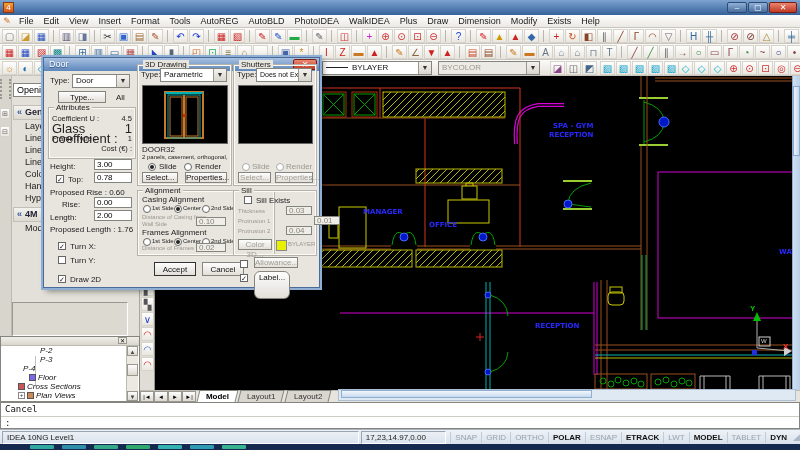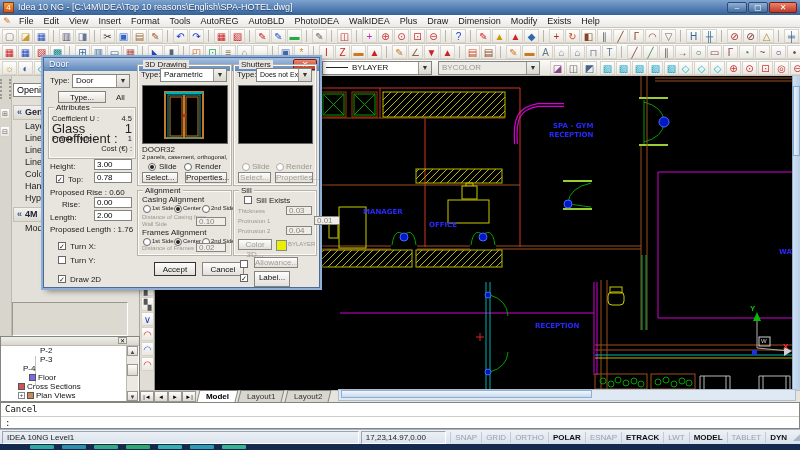--- a/index.html
+++ b/index.html
@@ -43,21 +43,21 @@
   .openingbox{position:absolute;left:13px;top:7px;width:118px;height:14px;background:#fff;border:1px solid #85857f;
     font-size:9px;line-height:12px;padding-left:3px;box-sizing:border-box;}
   .pitems{position:absolute;left:13px;top:26px;width:126px;}
   .pgroup{font-size:9px;font-weight:bold;color:#223;background:linear-gradient(#f4f2ee,#dcd9d1);
     border:1px solid #c2bfb7;padding:1px 3px;margin-top:3px;height:11px;line-height:11px;}
   .pgroup .chev{color:#335a99;margin-right:3px;}
   .pitem{font-size:9px;color:#222;padding:1px 0 1px 12px;height:10px;line-height:10px;white-space:nowrap;}
   .previewbox{position:absolute;left:12px;top:226px;width:114px;height:32px;background:#dcd9d1;
     border:1px solid;border-color:#9a978f #fff #fff #9a978f;}
   
-  .treewrap{position:absolute;left:0;top:260px;width:140px;height:66px;background:#fff;border:1px solid #85857f;box-sizing:border-box;}
+  .treewrap{position:absolute;left:0;top:260px;width:140px;height:66px;background:#fff;border:1px solid #85857f;box-sizing:border-box;font-style:italic;}
   .treehead{height:8px;background:linear-gradient(#f0eee9,#d9d6cf);border-bottom:1px solid #bdbab2;position:relative;}
   .treehead .tclose{position:absolute;right:12px;top:0px;width:9px;height:7px;font-size:6px;line-height:7px;text-align:center;
     border:1px solid #9a978f;background:#ece9e2;box-sizing:border-box;}
   .titem{font-size:8px;height:9px;line-height:9px;white-space:nowrap;color:#111;position:relative;}
   .titem .tico{display:inline-block;width:7px;height:7px;margin-right:2px;vertical-align:middle;border:1px solid #555;box-sizing:border-box;}
   .titem .texp{display:inline-block;width:7px;height:7px;border:1px solid #888;font-size:6px;line-height:5px;text-align:center;
     margin-right:2px;vertical-align:middle;background:#fff;box-sizing:border-box;color:#333;}
   .treeline{position:absolute;left:34px;top:10px;width:1px;height:30px;background:#c5c2ba;}
   .tscroll{position:absolute;right:1px;top:9px;width:11px;height:55px;background:#ece9e2;border-left:1px solid #bdbab2;}
   .tsb{width:11px;height:10px;font-size:6px;line-height:10px;text-align:center;background:linear-gradient(#fdfdfd,#dcd9d1);
@@ -130,21 +130,20 @@
   .swatch{position:absolute;width:9px;height:9px;background:#e8f000;border:1px solid #888;}
   .tiny{font-size:6px;}
 </style>
 </head>
 <body>
 
 <div id="app">
 
   <div class="titlebar">
     <div class="app-ico">4</div>
-    <span class="wtitle">Idea 10 NG  - [C:\4M\IDEA\Top 10 reasons\English\SPA-HOTEL.dwg]</span>
     <div class="winbtns">
       <div class="wb">–</div>
       <div class="wb">▢</div>
       <div class="wb close">✕</div>
     </div>
   </div>
 
   <div class="menubar">
     <span class="mico">✎</span>
     <span id="menu-items" style="display:flex">
@@ -610,21 +609,21 @@
       <span class="lbl" style="left:4px;top:80px;">DOOR32</span>
       <span class="lbl tiny" style="left:4px;top:89px;width:86px;overflow:hidden;white-space:nowrap;">2 panels, casement, orthogonal, with glass</span>
       <span class="rb sel" style="left:10px;top:98px;"></span>
       <span class="lbl" style="left:21px;top:97px;">Slide</span>
       <span class="rb" style="left:46px;top:98px;"></span>
       <span class="lbl" style="left:57px;top:97px;">Render</span>
       <div class="btn" style="left:4px;top:107px;width:36px;height:11px;line-height:10px;">Select...</div>
       <div class="btn" style="left:47px;top:107px;width:42px;height:11px;line-height:10px;">Properties...</div>
     </div>
 
-    <div class="fs" style="left:93px;top:132px;width:93px;height:64px;">
+    <div class="fs" style="left:93px;top:132px;width:93px;height:64px;padding-left:43px;">
       <span class="lg">Alignment</span>
       <span class="lbl" style="left:4px;top:4px;">Casing Alignment</span>
       <span class="rb" style="left:5px;top:14px;"></span>
       <span class="lbl tiny" style="left:14px;top:14px;">1st Side</span>
       <span class="rb sel" style="left:36px;top:14px;"></span>
       <span class="lbl tiny" style="left:45px;top:14px;">Center</span>
       <span class="rb" style="left:64px;top:14px;"></span>
       <span class="lbl tiny" style="left:73px;top:14px;">2nd Side</span>
       <span class="lbl tiny dis" style="left:4px;top:23px;">Distance of Casing from</span>
       <span class="lbl tiny dis" style="left:4px;top:30px;">Wall Side</span>
@@ -669,16 +668,16 @@
       <span class="lbl tiny dis" style="left:4px;top:37px;">Protrusion 2</span>
       <input class="inp dis" style="left: 52px; top: 35px; width: 26px; height: 9px;" value="0.04">
       <div class="btn dis" style="left:4px;top:48px;width:34px;height:11px;line-height:10px;">Color 3D...</div>
       <div class="swatch" style="left:42px;top:49px;"></div>
       <span class="lbl tiny dis" style="left:54px;top:50px;">BYLAYER</span>
     </div>
 
     <span class="cb" style="left:196px;top:202px;"></span>
     <div class="btn dis" style="left:210px;top:199px;width:44px;height:11px;line-height:10px;">Allowance...</div>
     <span class="cb" style="left:196px;top:216px;">✓</span>
-    <div class="btn" style="left:210px;top:213px;width:36px;height:16px;line-height:11px;">Label...</div>
+    <div class="btn" style="left:210px;top:213px;width:36px;height:28px;line-height:11px;border-radius:6px;">Label...</div>
   </div>
 
 </div>
 
 </body></html>

